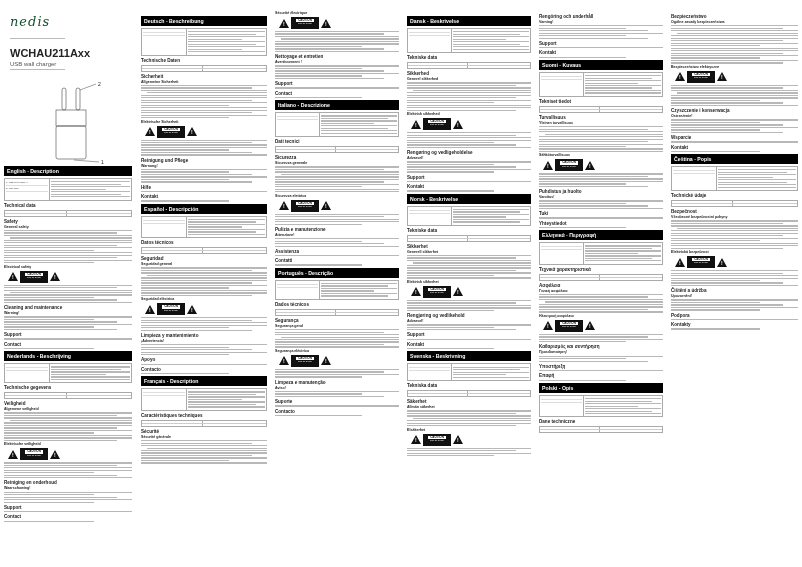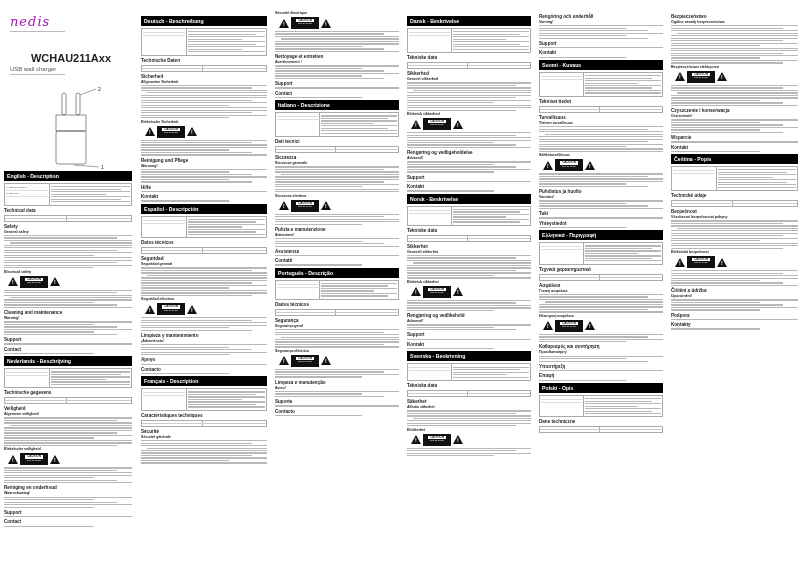--- a/index.html
+++ b/index.html
@@ -1,20 +1,20 @@
 <!DOCTYPE html>
 <html><head>
 <meta charset="utf-8">
 <style>
   html,body{margin:0;padding:0;background:#fff;}
   body{width:802px;height:567px;overflow:hidden;font-family:"Liberation Sans",sans-serif;color:#222;position:relative;}
   .page{position:absolute;left:0;top:0;width:802px;height:567px;}
   .col{position:absolute;top:0;height:567px;overflow:hidden;padding:0 4px;box-sizing:border-box;}
-  .logo{font-family:"DejaVu Serif",serif;font-style:italic;font-size:13px;color:#a21caf;margin:14px 0 4px 6px;letter-spacing:1px;border-bottom:1px solid #bbb;width:55px;padding-bottom:2px;}
-  .model{font-weight:bold;font-size:11px;margin:20px 0 2px 6px;text-align:center;}
+  .logo{font-family:"DejaVu Serif",serif;font-style:italic;font-size:13px;color:#14532d;margin:14px 0 4px 6px;letter-spacing:1px;border-bottom:1px solid #bbb;width:55px;padding-bottom:9px;}
+  .model{font-weight:bold;font-size:11px;margin:8px 0 2px 6px;}
   .subtitle{font-size:6px;color:#555;margin:0 0 0 6px;border-bottom:1px solid #bbb;width:55px;padding-bottom:2px;}
   .illus{position:relative;height:80px;margin:10px 0 6px 0;}
   .sec-bar{background:#000;color:#fff;font-weight:bold;font-size:5.2px;padding:2px 3px;margin:2px 0 2px 0;}
   .h2{font-weight:bold;font-size:4.6px;margin:2px 0 1px 0;}
   .h3{font-weight:bold;font-size:3.6px;margin:1px 0 1px 0;}
   .line{height:1.3px;background:#b8b8b8;margin:1.2px 0;}
   .line.short{width:70%;}
   .line.mid{width:88%;}
   .line.ind{margin-left:6px;}
   .desc{border:1px solid #aaa;display:flex;margin:2px 0;}

